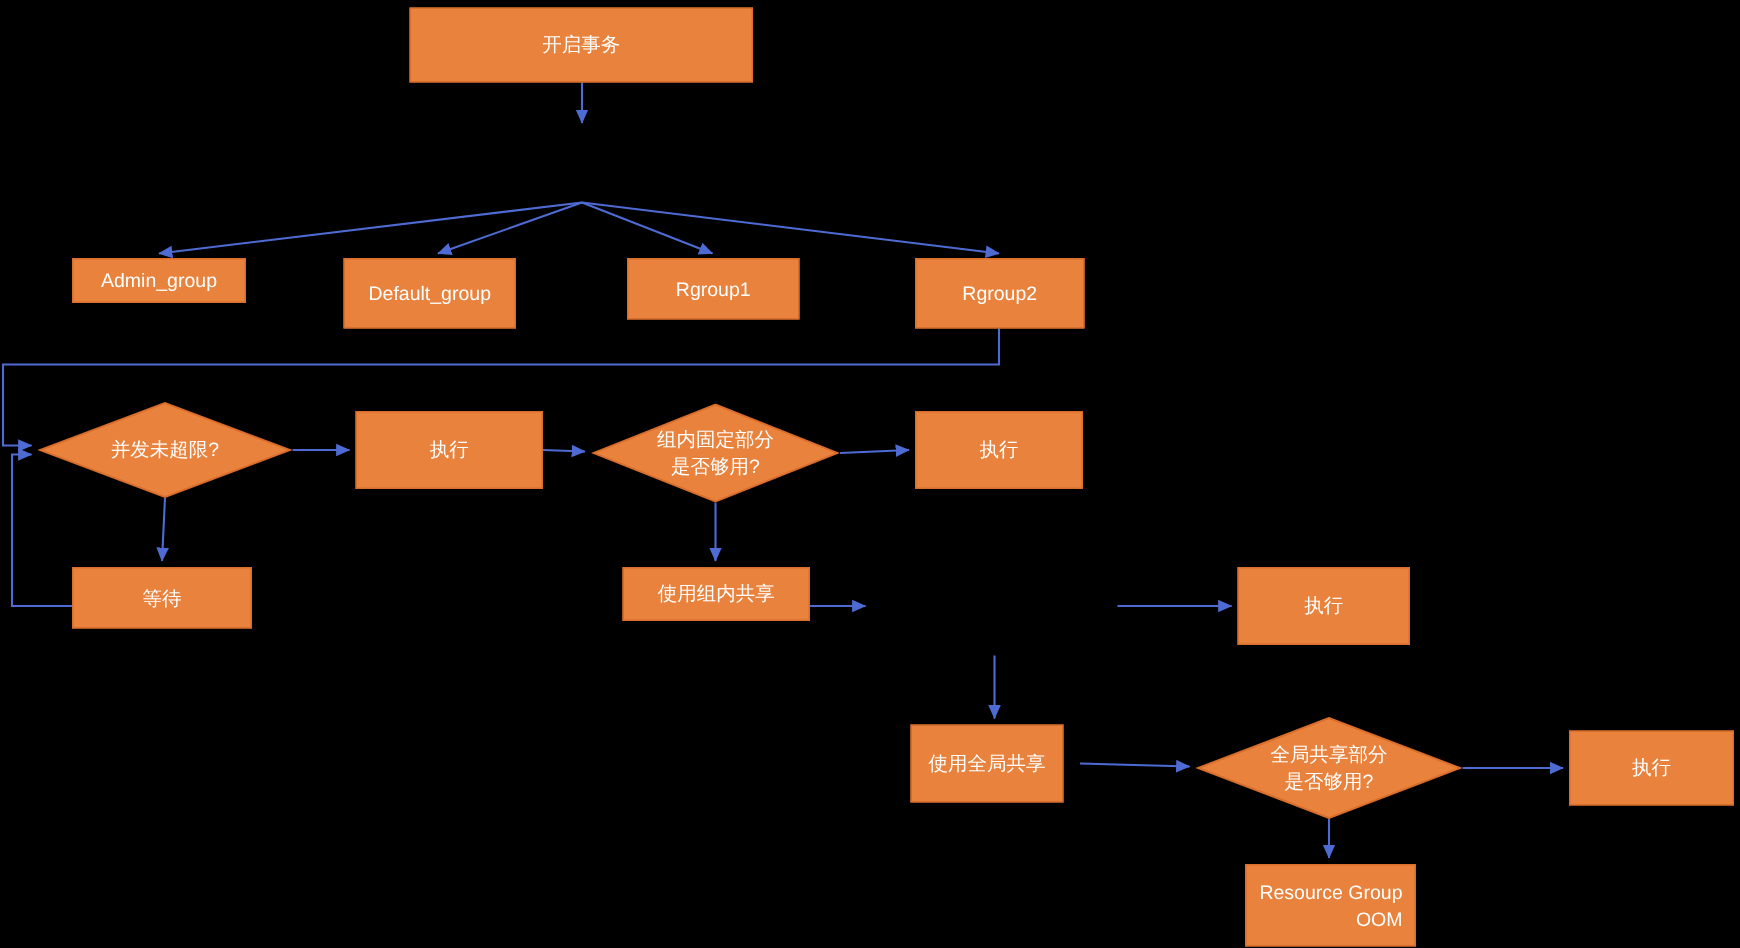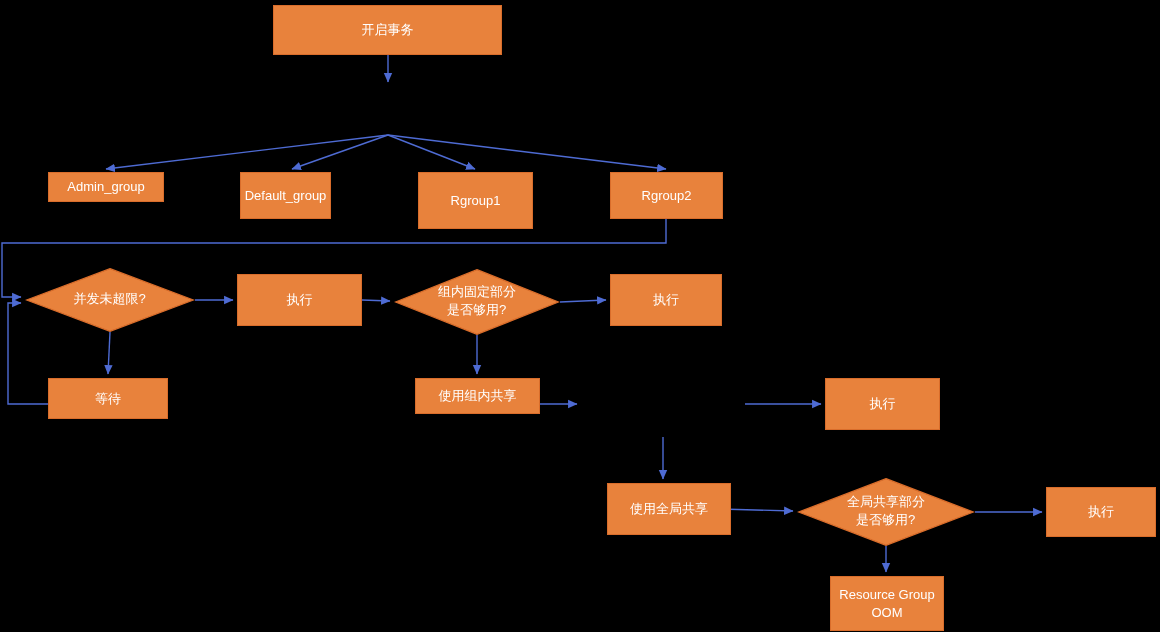--- a/index.html
+++ b/index.html
@@ -22,29 +22,29 @@
   .node {
     position:absolute;
     display:flex; align-items:center; justify-content:center;
     color:var(--text, #ffffff);
     font-size:13px; text-align:center; line-height:1.35;
   }
   .node.rect {
     background:var(--fill, #E8823C);
     border:1px solid var(--border, #D96D2B);
   }
-  .node.rect .label { padding:0 8px; position:relative; z-index:1; }
+  .node.rect .label { padding:0 8px; position:relative; z-index:1;text-align:right; }
   .node.diamond { background:transparent; }
   .diamond-svg { position:absolute; inset:0; width:100%; height:100%; }
   .diamond-svg polygon {
     fill:var(--fill, #E8823C);
     stroke:var(--border, #D96D2B);
     stroke-width:1.5;
   }
-  .node.diamond .label { position:relative; z-index:1; max-width:78px;font-family:Liberation Mono, monospace; }
+  .node.diamond .label { position:relative; z-index:1; max-width:78px; }
 </style>
 </head>
 <body>
 
 <div class="canvas">
 
   <svg class="edges" aria-hidden="true">
     <defs>
       <marker id="arrowhead" viewBox="0 0 10 10" refX="8.5" refY="5" markerWidth="7.5" markerHeight="7.5" orient="auto-start-reverse">
         <path class="ah" d="M0,1 L9,5 L0,9 z"></path>
@@ -72,25 +72,25 @@
 
   <div class="node rect" style="left:273px;top:5px;width:229px;height:50px">
     <span class="label">开启事务</span>
   </div>
 
 
   <div class="node rect" style="left:48px;top:172px;width:116px;height:30px">
     <span class="label">Admin_group</span>
   </div>
 
-  <div class="node rect" style="left:240px;top:172px;width:91px;height:47px">
+  <div class="node rect" style="left:229px;top:172px;width:115px;height:47px">
     <span class="label">Default_group</span>
   </div>
 
-  <div class="node rect" style="left:418px;top:172px;width:115px;height:57px">
+  <div class="node rect" style="left:418px;top:172px;width:115px;height:41px">
     <span class="label">Rgroup1</span>
   </div>
 
   <div class="node rect" style="left:610px;top:172px;width:113px;height:47px">
     <span class="label">Rgroup2</span>
   </div>
 
   <div class="node diamond" style="left:25px;top:268px;width:170px;height:64px">
     <svg class="diamond-svg" viewBox="0 0 100 100" preserveAspectRatio="none" aria-hidden="true">
       <polygon points="50,1 99,50 50,99 1,50"></polygon>
@@ -119,21 +119,21 @@
 
   <div class="node rect" style="left:415px;top:378px;width:125px;height:36px">
     <span class="label">使用组内共享</span>
   </div>
 
 
   <div class="node rect" style="left:825px;top:378px;width:115px;height:52px">
     <span class="label">执行</span>
   </div>
 
-  <div class="node rect" style="left:607px;top:483px;width:124px;height:52px">
+  <div class="node rect" style="left:607px;top:483px;width:102px;height:52px">
     <span class="label">使用全局共享</span>
   </div>
 
   <div class="node diamond" style="left:797px;top:478px;width:178px;height:68px">
     <svg class="diamond-svg" viewBox="0 0 100 100" preserveAspectRatio="none" aria-hidden="true">
       <polygon points="50,1 99,50 50,99 1,50"></polygon>
     </svg>
     <span class="label">全局共享部分是否够用?</span>
   </div>
 

